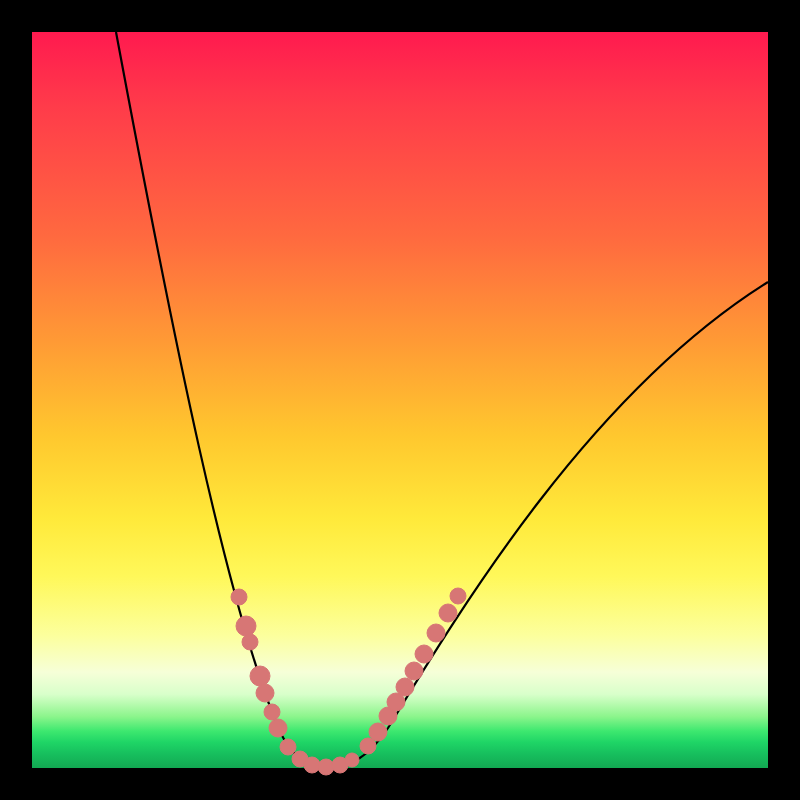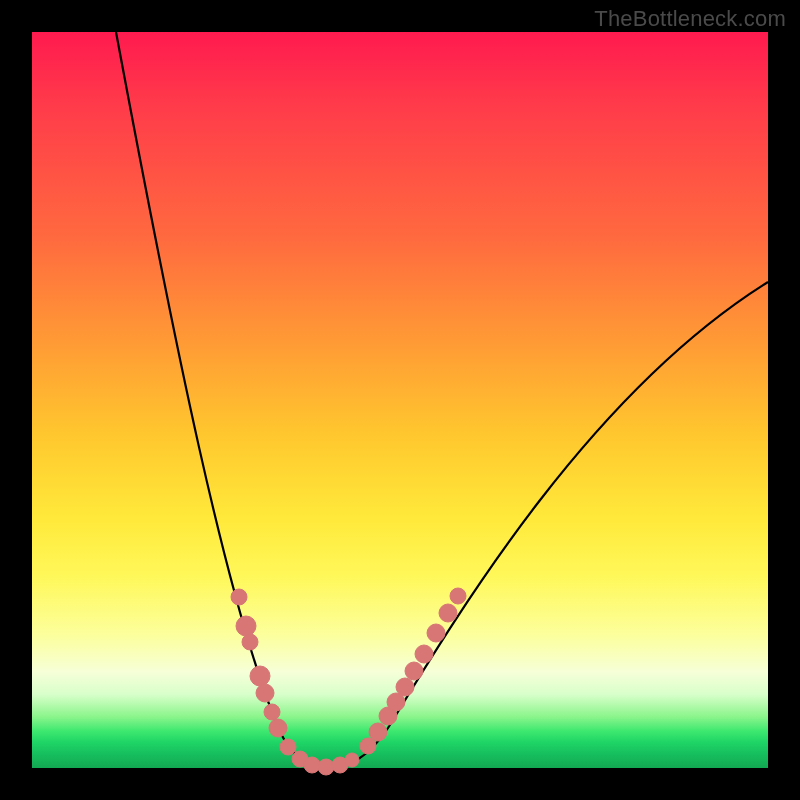--- a/index.html
+++ b/index.html
@@ -94,14 +94,13 @@
           <circle cx="364" cy="670" r="9" fill="#d77675" stroke="#d77675"></circle>
           <circle cx="373" cy="655" r="9" fill="#d77675" stroke="#d77675"></circle>
           <circle cx="382" cy="639" r="9" fill="#d77675" stroke="#d77675"></circle>
           <circle cx="392" cy="622" r="9" fill="#d77675" stroke="#d77675"></circle>
           <circle cx="404" cy="601" r="9" fill="#d77675" stroke="#d77675"></circle>
           <circle cx="416" cy="581" r="9" fill="#d77675" stroke="#d77675"></circle>
           <circle cx="426" cy="564" r="8" fill="#d77675" stroke="#d77675"></circle>
         </g>
     </svg>
   </div>
-  <div class="watermark">TheBottleneck.com</div>
 </div>
 
 </body></html>

